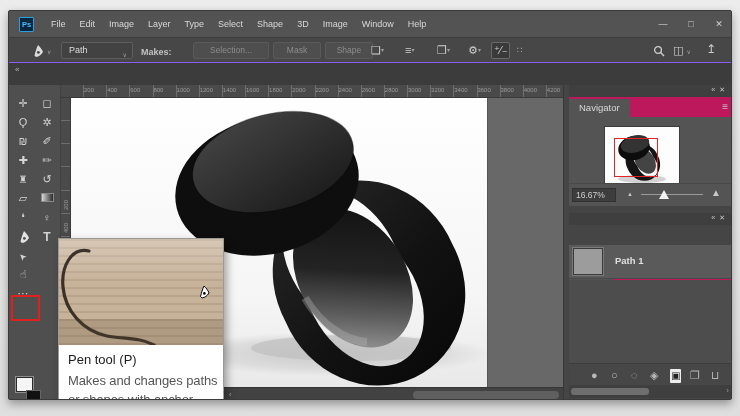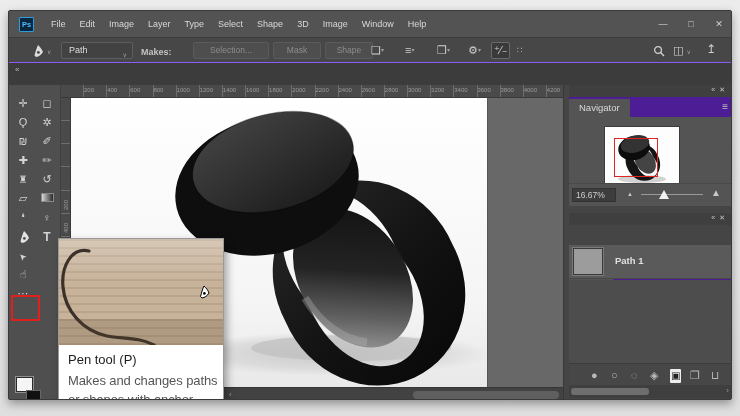--- a/index.html
+++ b/index.html
@@ -51,21 +51,21 @@
   .vruler span { position:absolute; left:-5px; top:calc(104px + var(--i)*23.14px); width:20px; color:#9b9b9b; font-size:6px; transform:rotate(-90deg); text-align:center; }
   .canvas { position:absolute; left:62px; top:87px; width:416px; height:289px; background:#fff; }
   .pasteboard { position:absolute; left:478px; top:87px; width:76px; height:289px; background:#686868; border-left:1px solid #555; }
   .docscroll { position:absolute; left:52px; top:376px; width:502px; height:14px; background:#424242; border-top:1px solid #363636; }
   .docscroll .thumb { position:absolute; left:352px; top:3px; width:146px; height:8px; background:#5f5f5f; border-radius:4px; }
   .docscroll .arrow { position:absolute; left:168px; top:2px; color:#a5a5a5; font-size:8px; }
   
   .dock { position:absolute; left:554px; top:74px; width:170px; height:316px; background:#454545; border-left:1px solid #383838; }
   .panel-head { position:absolute; left:5px; width:165px; height:12px; background:#3f3f3f; }
   .panel-head .hicons { position:absolute; right:5px; top:1px; color:#c0c0c0; font-size:7px; letter-spacing:4px; }
-  .panel-tabrow { position:absolute; left:5px; width:165px; height:20px; background:#4c1d95; }
+  .panel-tabrow { position:absolute; left:5px; width:165px; height:20px; background:#be185d; }
   .panel-tab { position:absolute; left:0; top:2px; height:18px; background:#545454; color:#d8d8d8; font-size:9.5px; line-height:18px; padding:0 10px; }
   .panel-menu { position:absolute; right:6px; top:4px; color:#c0c0c0; font-size:10px; }
   .panel-body { position:absolute; left:5px; width:165px; background:#545454; }
   .nav-thumb { position:absolute; left:36px; top:10px; width:74px; height:61px; background:#fff; box-shadow:0 0 0 1px #3c3c3c; }
   .nav-view { position:absolute; left:9px; top:11px; width:44px; height:39px; border:1.5px solid #e02424; }
   .nav-controls { position:absolute; left:5px; width:165px; height:23px; background:#545454; border-top:1px solid #494949; }
   .zoom-field { position:absolute; left:3px; top:4px; width:44px; height:14px; background:#3d3d3d; border:1px solid #323232; color:#cfcfcf; font-size:8.5px; line-height:13px; padding-left:3px; }
   .zo { position:absolute; left:58px; top:7px; color:#c8c8c8; font-size:6px; }
   .zi { position:absolute; left:142px; top:3px; color:#c8c8c8; font-size:10px; }
   .zslider { position:absolute; left:72px; top:10px; width:62px; height:1px; background:#9a9a9a; }

